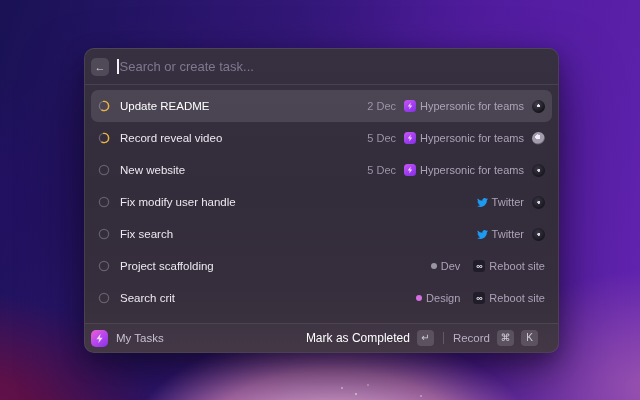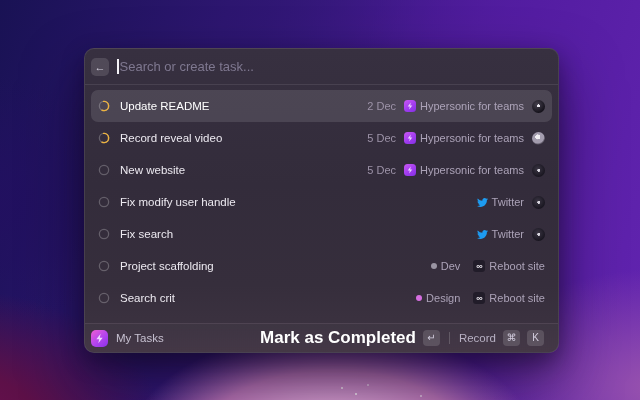--- a/index.html
+++ b/index.html
@@ -64,31 +64,31 @@
   .twitter-icon { width:11px; height:11px; }
   .avatar { width:13px; height:13px; border-radius:50%; flex:0 0 13px; }
   .av-dark-logo { background:radial-gradient(3.5px 3.5px at 50% 44%, #e9e7ee 0 38%, transparent 46%),
     radial-gradient(circle at 40% 35%, #46414e 0%, #120f18 75%); }
   .av-globe { background:radial-gradient(circle at 44% 38%, #f1eff3 0 22%, #a39cae 24% 55%, #3a3442 72%, #201c28 100%); }
   .av-dark-badge { background:radial-gradient(3.5px 4px at 52% 48%, #d9d6df 0 36%, transparent 44%),
     radial-gradient(circle at 45% 40%, #3b3644 0%, #15121c 78%); }
 
   
   .footer { flex:0 0 29px; border-top:1px solid rgba(255,255,255,0.08);
-    display:flex; align-items:center; padding:0 14px 0 6px;
+    display:flex; align-items:center; padding:0 20px 0 6px;
     background:linear-gradient(180deg, rgba(255,255,255,0.02), rgba(255,170,210,0.03)); 
     border-radius:0 0 10px 10px; }
   .footer-left { display:flex; align-items:center; gap:8px; }
   .app-icon { width:17px; height:17px; border-radius:5px;
     background:linear-gradient(140deg, #ee5fd4 0%, #b344ef 55%, #8a30e8 100%);
     display:flex; align-items:center; justify-content:center; }
   .app-icon svg { width:11px; height:11px; }
   .context-label { font-size:11.5px; color:#c6c0d0; }
   .footer-right { margin-left:auto; display:flex; align-items:center; gap:7px; }
-  .primary-action { font-size:17px; font-weight:bold; color:#ffffff; cursor:pointer; }
+  .primary-action { font-size:12px; font-weight:normal; color:#ffffff; cursor:pointer; }
   .key { min-width:17px; height:16px; padding:0 3px; border-radius:4px; background:rgba(255,255,255,0.14);
     color:#d3cdde; font-size:10px; line-height:16px; text-align:center; display:inline-block; }
   .vdiv { width:1px; height:12px; background:rgba(255,255,255,0.18); margin:0 2px; }
   .actions-label { font-size:11.5px; color:#b7b0c3; cursor:pointer; }
 </style>
 </head>
 <body>
 
 <div class="desktop">
   <span class="sparkle" style="left:341px;top:387px;width:2px;height:2px;"></span>

